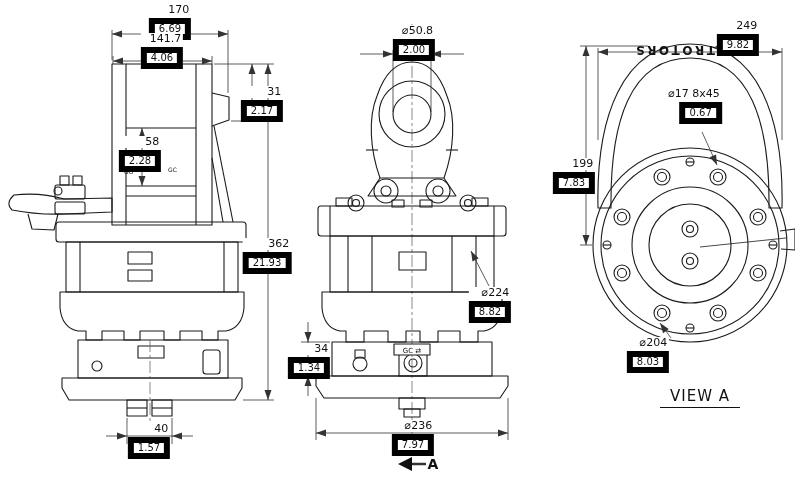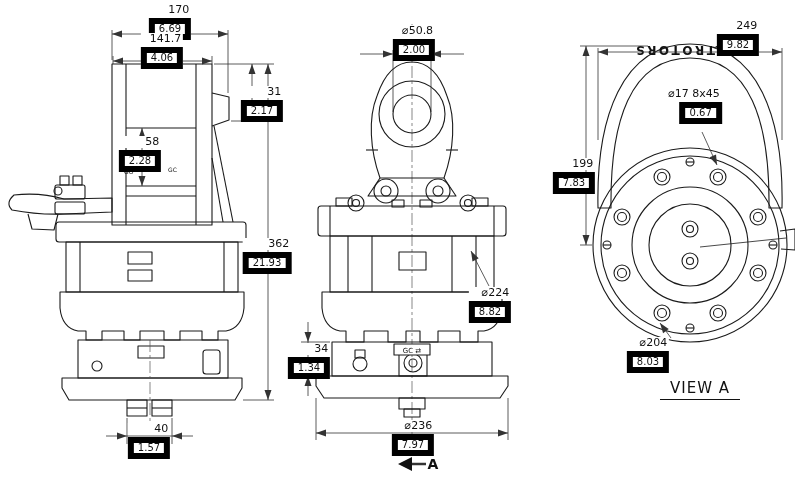--- a/index.html
+++ b/index.html
@@ -4,21 +4,21 @@
 <style>
   html,body{margin:0;padding:0;background:#fff;}
   .canvas{position:relative;width:795px;height:481px;background:#ffffff;
           font-family:"DejaVu Sans","Liberation Sans",sans-serif;color:#111;overflow:hidden;}
   .canvas svg{position:absolute;left:0;top:0;}
   .dim{position:absolute;transform:translateX(-50%);text-align:right;line-height:1.05;z-index:5;}
   .dim .mm{display:block;font-size:11px;background:#fff;padding:0 2px;white-space:nowrap;}
   .dim .in{display:inline-block;font-size:10px;border:6px solid #000000;background:#fff;
            padding:0 4px;margin-top:2px;white-space:nowrap;}
   .viewa{position:absolute;transform:translateX(-50%);font-size:15px;letter-spacing:1px;
-         border-bottom:1.5px solid #111;padding:0 10px 2px;background:#fff;z-index:5;}
+         border-bottom:1.5px solid #111;padding:0 10px 2px;background:#fff;z-index:5;margin-top:8px;}
   .seclabel{position:absolute;transform:translateX(-50%);font-size:14px;font-weight:bold;z-index:5;}
 </style>
 </head>
 <body>
 
 <div class="canvas">
 
 <svg width="795" height="481" viewBox="0 0 795 481">
   <defs>
     <marker id="aE" markerWidth="12" markerHeight="10" refX="11" refY="5" orient="auto" markerUnits="userSpaceOnUse">

